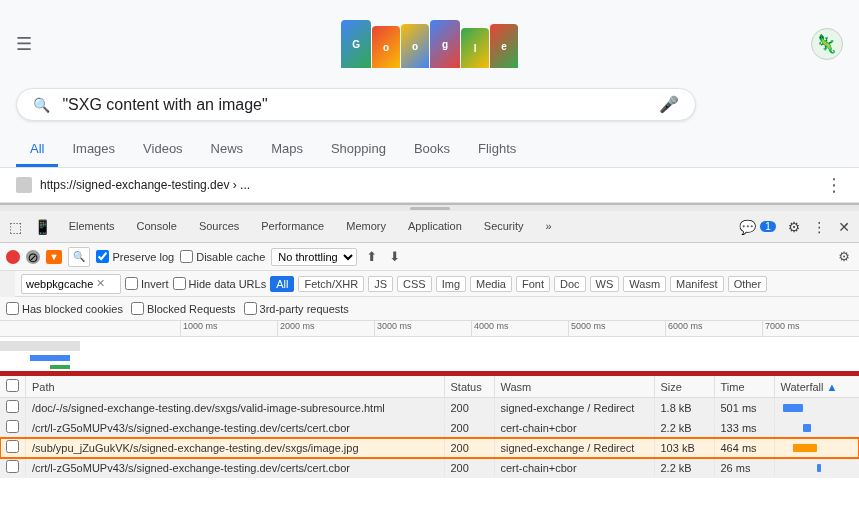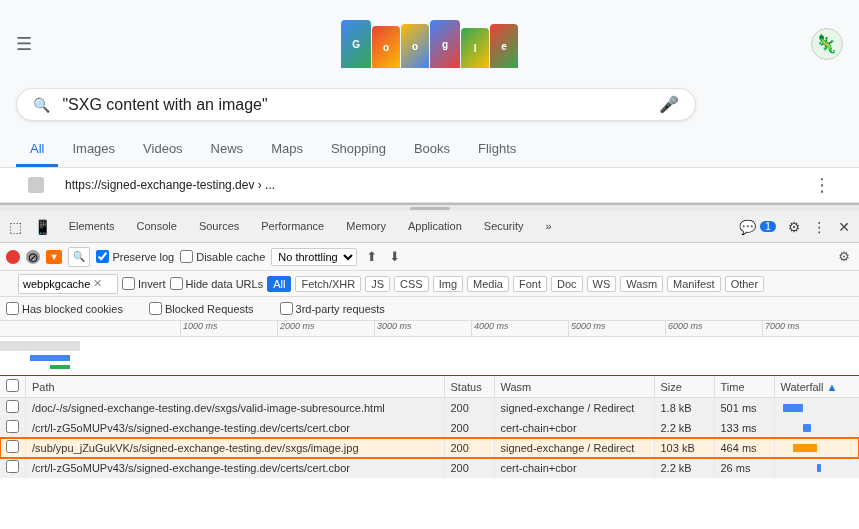--- a/index.html
+++ b/index.html
@@ -84,24 +84,24 @@
       border-bottom: 3px solid transparent;
       white-space: nowrap;
     }
     .nav-tab.active {
       color: #1a73e8;
       border-bottom: 3px solid #1a73e8;
       font-weight: 500;
     }
 
     .search-result-row {
-      padding: 6px 28px;
-      display: flex;
-      align-items: center;
-      gap: 21px;
+      padding: 6px 16px;
+      display: flex;
+      align-items: center;
+      gap: 8px;
       background: #fff;
       border-bottom: 1px solid #e0e0e0;
     }
     .favicon { width: 16px; height: 16px; background: #ccc; border-radius: 2px; }
     .result-url { font-size: 12px; color: #202124; }
     .result-more { margin-left: auto; color: #5f6368; font-size: 18px; }
 
     
     .devtools {
       background: #f0f0f0;
@@ -206,24 +206,25 @@
       font-size: 13px; color: #555; cursor: pointer;
       padding: 1px 3px;
     }
 
     
     .filter-bar {
       display: flex;
       align-items: center;
       background: #f8f8f8;
       border-bottom: 1px solid #ddd;
-      padding: 2px 18px;
+      padding: 2px 6px;
       gap: 4px;
       height: 26px;
       flex-wrap: nowrap;
+      margin-left: 15px;
     }
     .filter-input-wrap {
       display: flex; align-items: center;
       background: #fff;
       border: 1px solid #ccc;
       border-radius: 2px;
       padding: 0 4px;
       height: 20px;
       width: 100px;
     }
@@ -247,32 +248,31 @@
       color: #fff;
       border-color: #1a73e8;
     }
 
     
     .blocked-bar {
       display: flex; align-items: center;
       background: #f8f8f8;
       border-bottom: 1px solid #ddd;
       padding: 2px 6px;
-      gap: 26px;
+      gap: 8px;
       height: 24px;
     }
 
     
     .timeline-area {
       height: 55px;
       background: #6d28d9;
-      border-bottom: 1px solid #b91c1c;
+      border-bottom: 5px solid #b91c1c;
       position: relative;
       overflow: hidden;
-      font-style: italic;
     }
     .timeline-ruler {
       display: flex;
       border-bottom: 1px solid #ddd;
       height: 16px;
       padding: 0 0 0 180px;
       background: #f8f8f8;
     }
     .ruler-mark {
       flex: 1;

